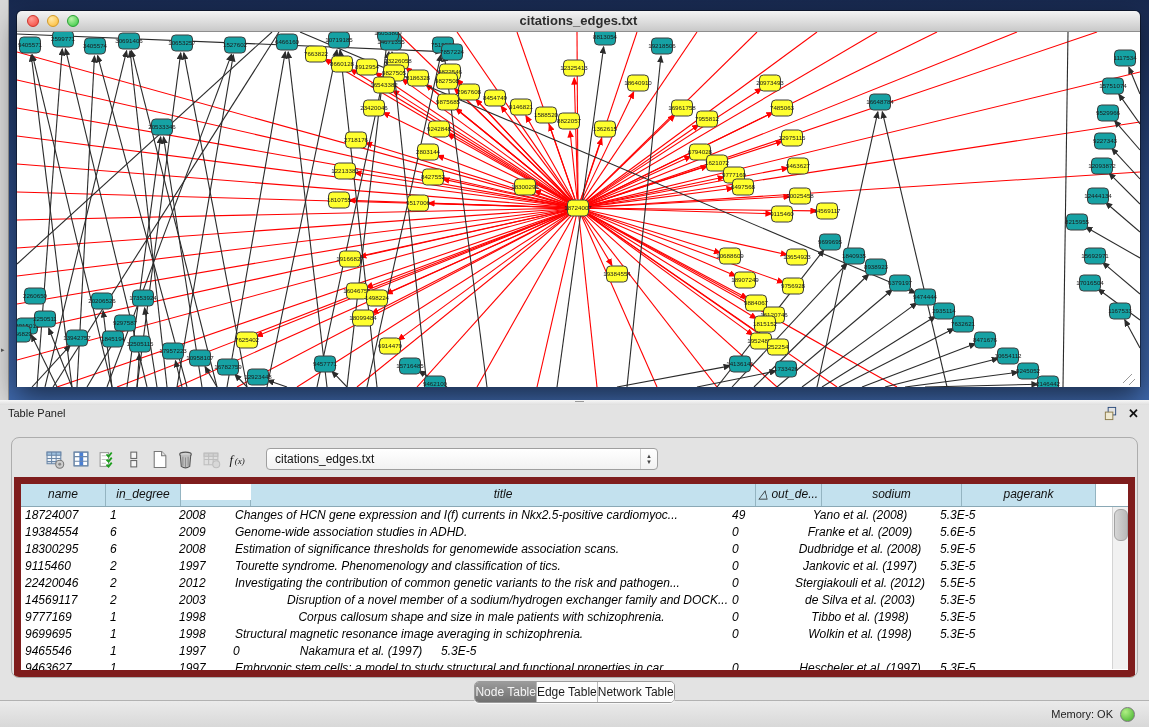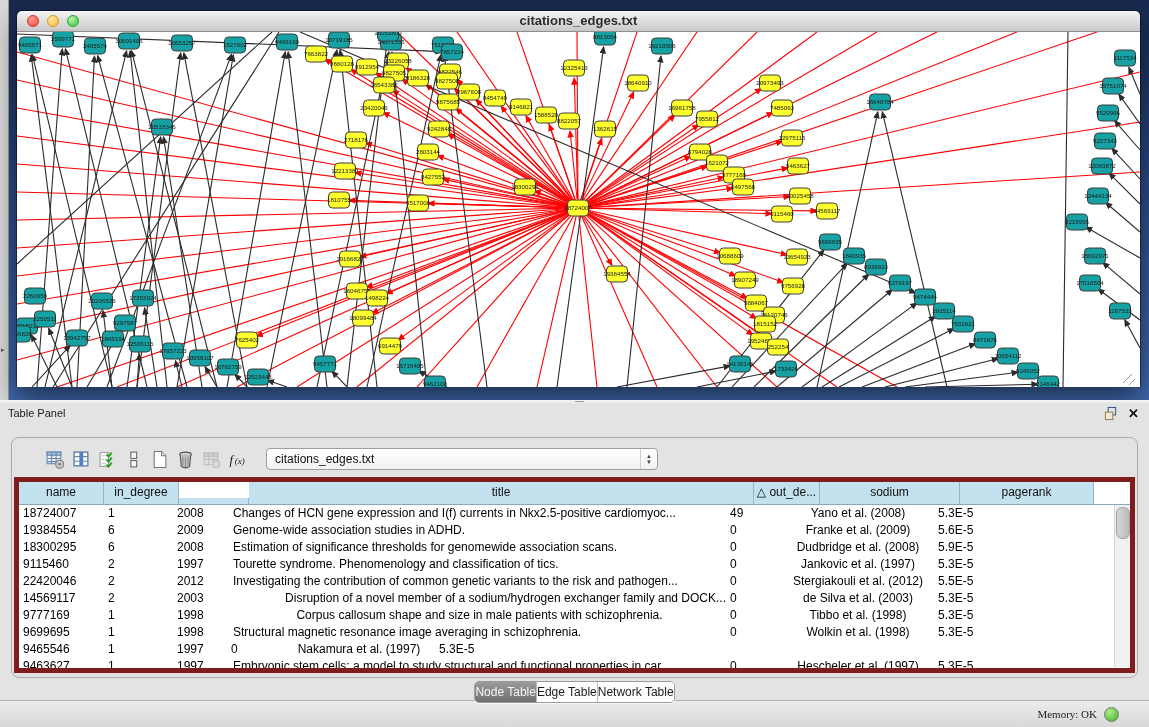--- a/index.html
+++ b/index.html
@@ -37,22 +37,22 @@
   .toolbar{display:flex;align-items:center;margin:8px 0 0 30px;height:26px;}
   .tool-btn{width:26px;height:24px;display:flex;align-items:center;justify-content:center;}
   .tool-btn svg{width:19px;height:19px;display:block;}
   .dropdown{margin-left:16px;width:392px;height:22px;border:1px solid #9f9f9f;border-radius:4px;
     background:linear-gradient(#ffffff,#f2f2f2);display:flex;align-items:center;position:relative;
     font-size:12px;color:#111;box-sizing:border-box;}
   .dropdown .val{padding-left:8px;flex:1;overflow:hidden;white-space:nowrap;}
   .dropdown .stepper{width:16px;height:100%;display:flex;flex-direction:column;align-items:center;
     justify-content:center;font-size:6px;color:#444;line-height:6px;border-left:1px solid #d0d0d0;}
   
-  .tableWrap{margin:5px 2px 0 2px;height:186px;border:5px solid #7f1d1d;background:#fef9c3;
-    position:relative;overflow:hidden;}
+  .tableWrap{margin:5px 2px 0 2px;height:186px;border:7px solid #7f1d1d;background:#fef9c3;
+    position:relative;overflow:hidden;font-style:italic;}
   .thead{display:flex;height:22px;background:#fff;border-bottom:1px solid #8aa8b5;}
   .th{box-sizing:border-box;background:#c3e1ee;border-right:1px solid #94b4c1;
     font-size:12px;color:#111;text-align:center;line-height:21px;
     overflow:hidden;white-space:nowrap;flex:0 0 auto;}
   .thead .filler{flex:1 1 auto;background:#fff;}
   .trow{display:flex;height:17px;background:#fff;}
   .td{box-sizing:border-box;font-size:12px;color:#000;line-height:17px;
     overflow:hidden;white-space:nowrap;flex:0 0 auto;}
   .vscroll{position:absolute;right:0;top:23px;bottom:1px;width:15px;
     background:#f1f1f1;border-left:1px solid #d4d4d4;}
@@ -61,21 +61,21 @@
   
   .tabbar{margin-top:3px;text-align:center;}
   .tabgroup{display:inline-flex;border:1px solid #9b9b9b;border-radius:5px;overflow:hidden;background:#fff;
     box-shadow:0 1px 0 rgba(255,255,255,.7);}
   .tab{padding:0 0;height:20px;line-height:20px;font-size:12px;color:#1c1c1c;background:#fdfdfd;
     border-left:1px solid #b9b9b9;}
   .tab:first-child{border-left:none;}
   .tab.active{background:linear-gradient(#9b9b9b,#707070);color:#f4f4f4;}
   
   .statusbar{height:27px;background:linear-gradient(#ebebeb,#d8d8d8);border-top:1px solid #b2b2b2;
-    display:flex;align-items:center;justify-content:flex-end;padding-right:30px;box-sizing:border-box;font-family:Liberation Serif, serif;}
+    display:flex;align-items:center;justify-content:flex-end;padding-right:14px;box-sizing:border-box;}
   .statusbar .mem{font-size:11px;color:#222;margin-right:7px;}
   .statusdot{width:13px;height:13px;border-radius:50%;border:1px solid #7a7a7a;
     background:radial-gradient(circle at 35% 30%,#b0ef84,#3fae2a);}
 </style>
 </head>
 <body>
 
 <div class="desktop">
   <div class="left-strip">
     <span class="mini-arrow">▸</span>

